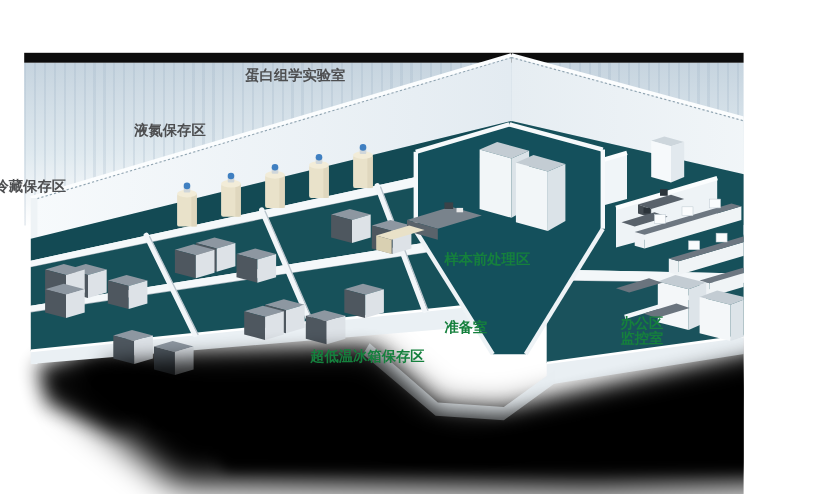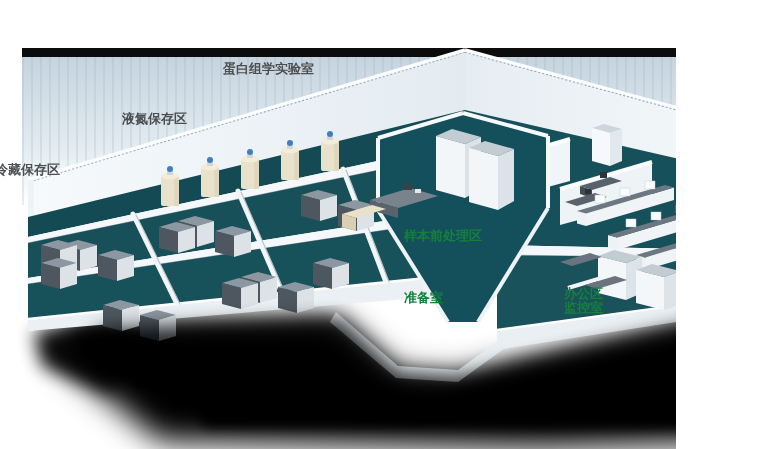--- a/index.html
+++ b/index.html
@@ -288,13 +288,14 @@
     </g>
   </svg>
 
   <div class="lbl lbl-dark l-proteomics">蛋白组学实验室</div>
   <div class="lbl lbl-dark l-nitrogen">液氮保存区</div>
   <div class="lbl lbl-dark l-cold">冷藏保存区</div>
   <div class="lbl lbl-light l-sample">样本前处理区</div>
   <div class="lbl lbl-light l-prep">准备室</div>
   <div class="lbl lbl-light l-office">办公区</div>
   <div class="lbl lbl-light l-monitor">监控室</div>
+  <div class="lbl lbl-light l-ult">超低温冰箱保存区</div>
 </div>
 
 </body></html>

